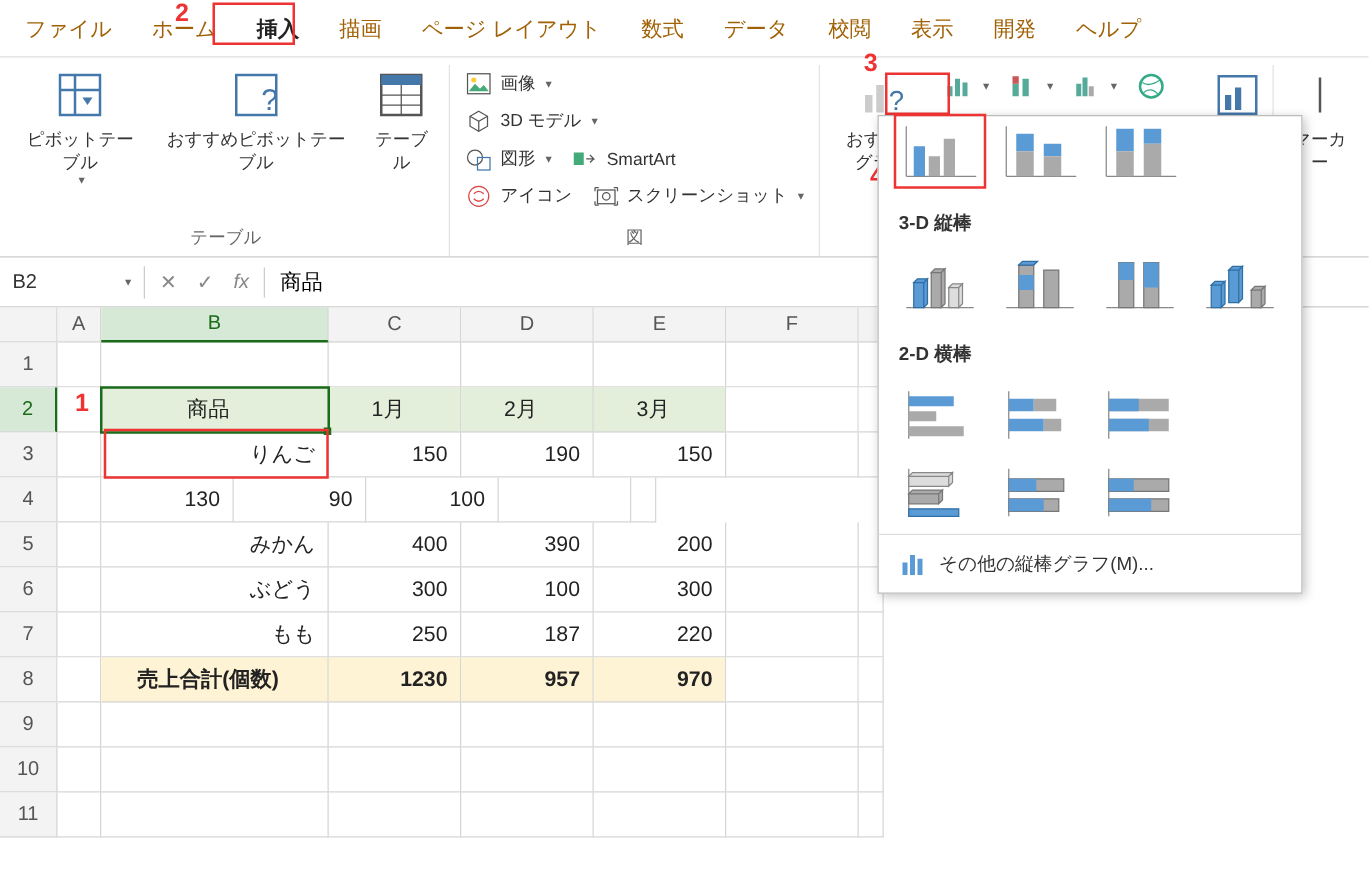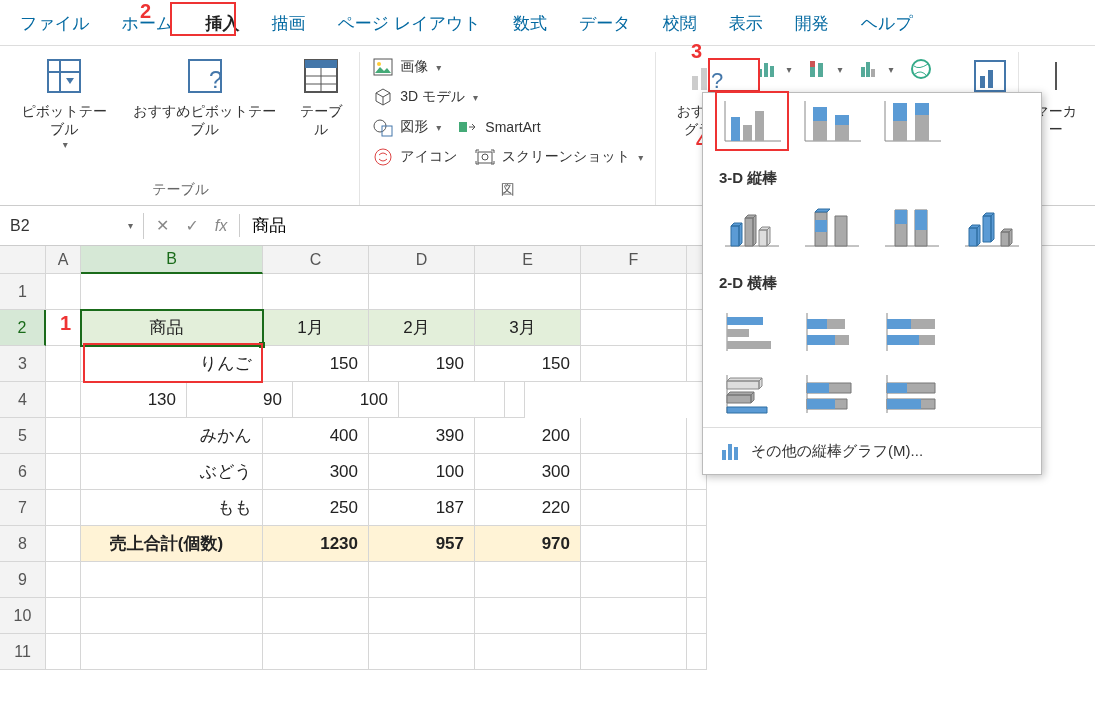--- a/index.html
+++ b/index.html
@@ -17,21 +17,21 @@
   
   .tabs {
     display: flex;
     align-items: center;
     gap: 20px;
     padding: 8px 14px 6px 14px;
     border-bottom: 1px solid #ddd;
   }
   .tab {
     font-size: 17px;
-    color: #0369a1;
+    color: #a16207;
     cursor: pointer;
     padding: 4px 6px;
   }
   .tab.active {
     font-weight: 600;
     color: #222;
   }
   .red-box {
     border: 2px solid #e33;
     position: absolute;
@@ -114,21 +114,21 @@
   }
 
   
   .fbar {
     display: flex;
     align-items: center;
     border-bottom: 1px solid #ccc;
     height: 40px;
   }
   .namebox {
-    width: 144px;
+    width: 116px;
     padding: 4px 10px;
     border-right: 1px solid #ccc;
     display: flex;
     align-items: center;
     gap: 6px;
     font-size: 16px;
   }
   .fx-btns { display:flex; align-items:center; gap:4px; padding: 0 6px; border-right:1px solid #ccc;}
   .fx-btns span { font-size:16px; color:#888; padding: 2px 6px; cursor:pointer;}
   .fx-input {

